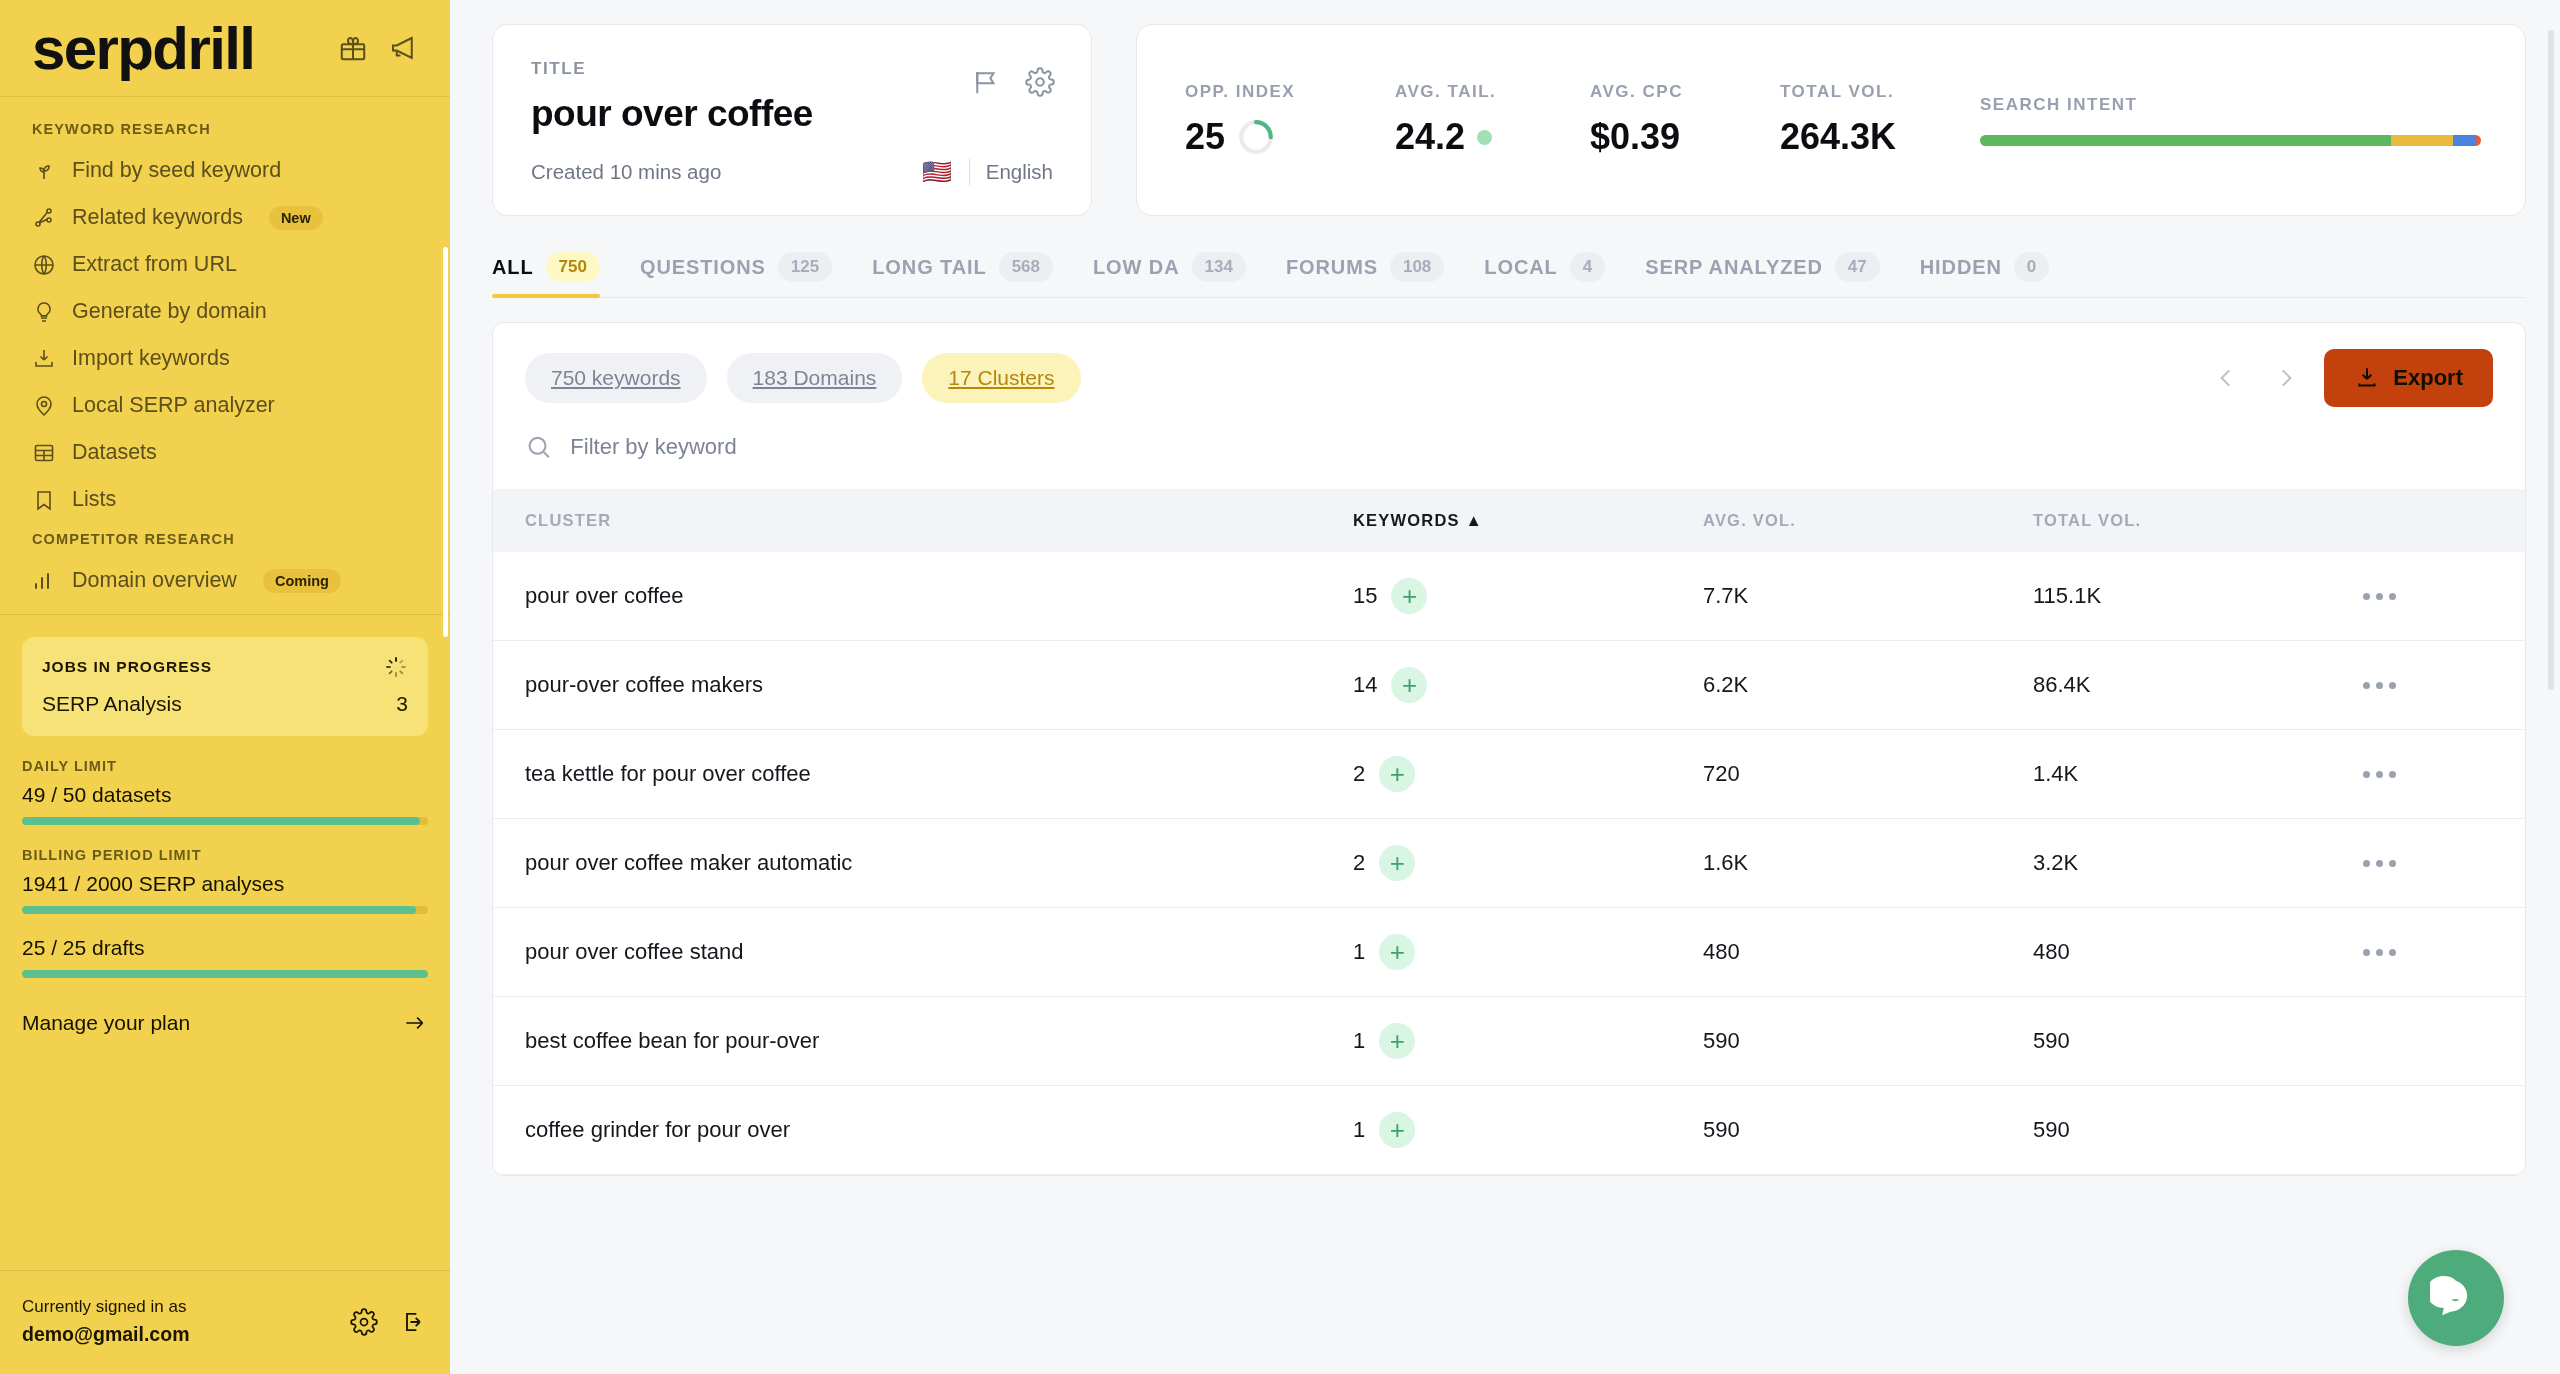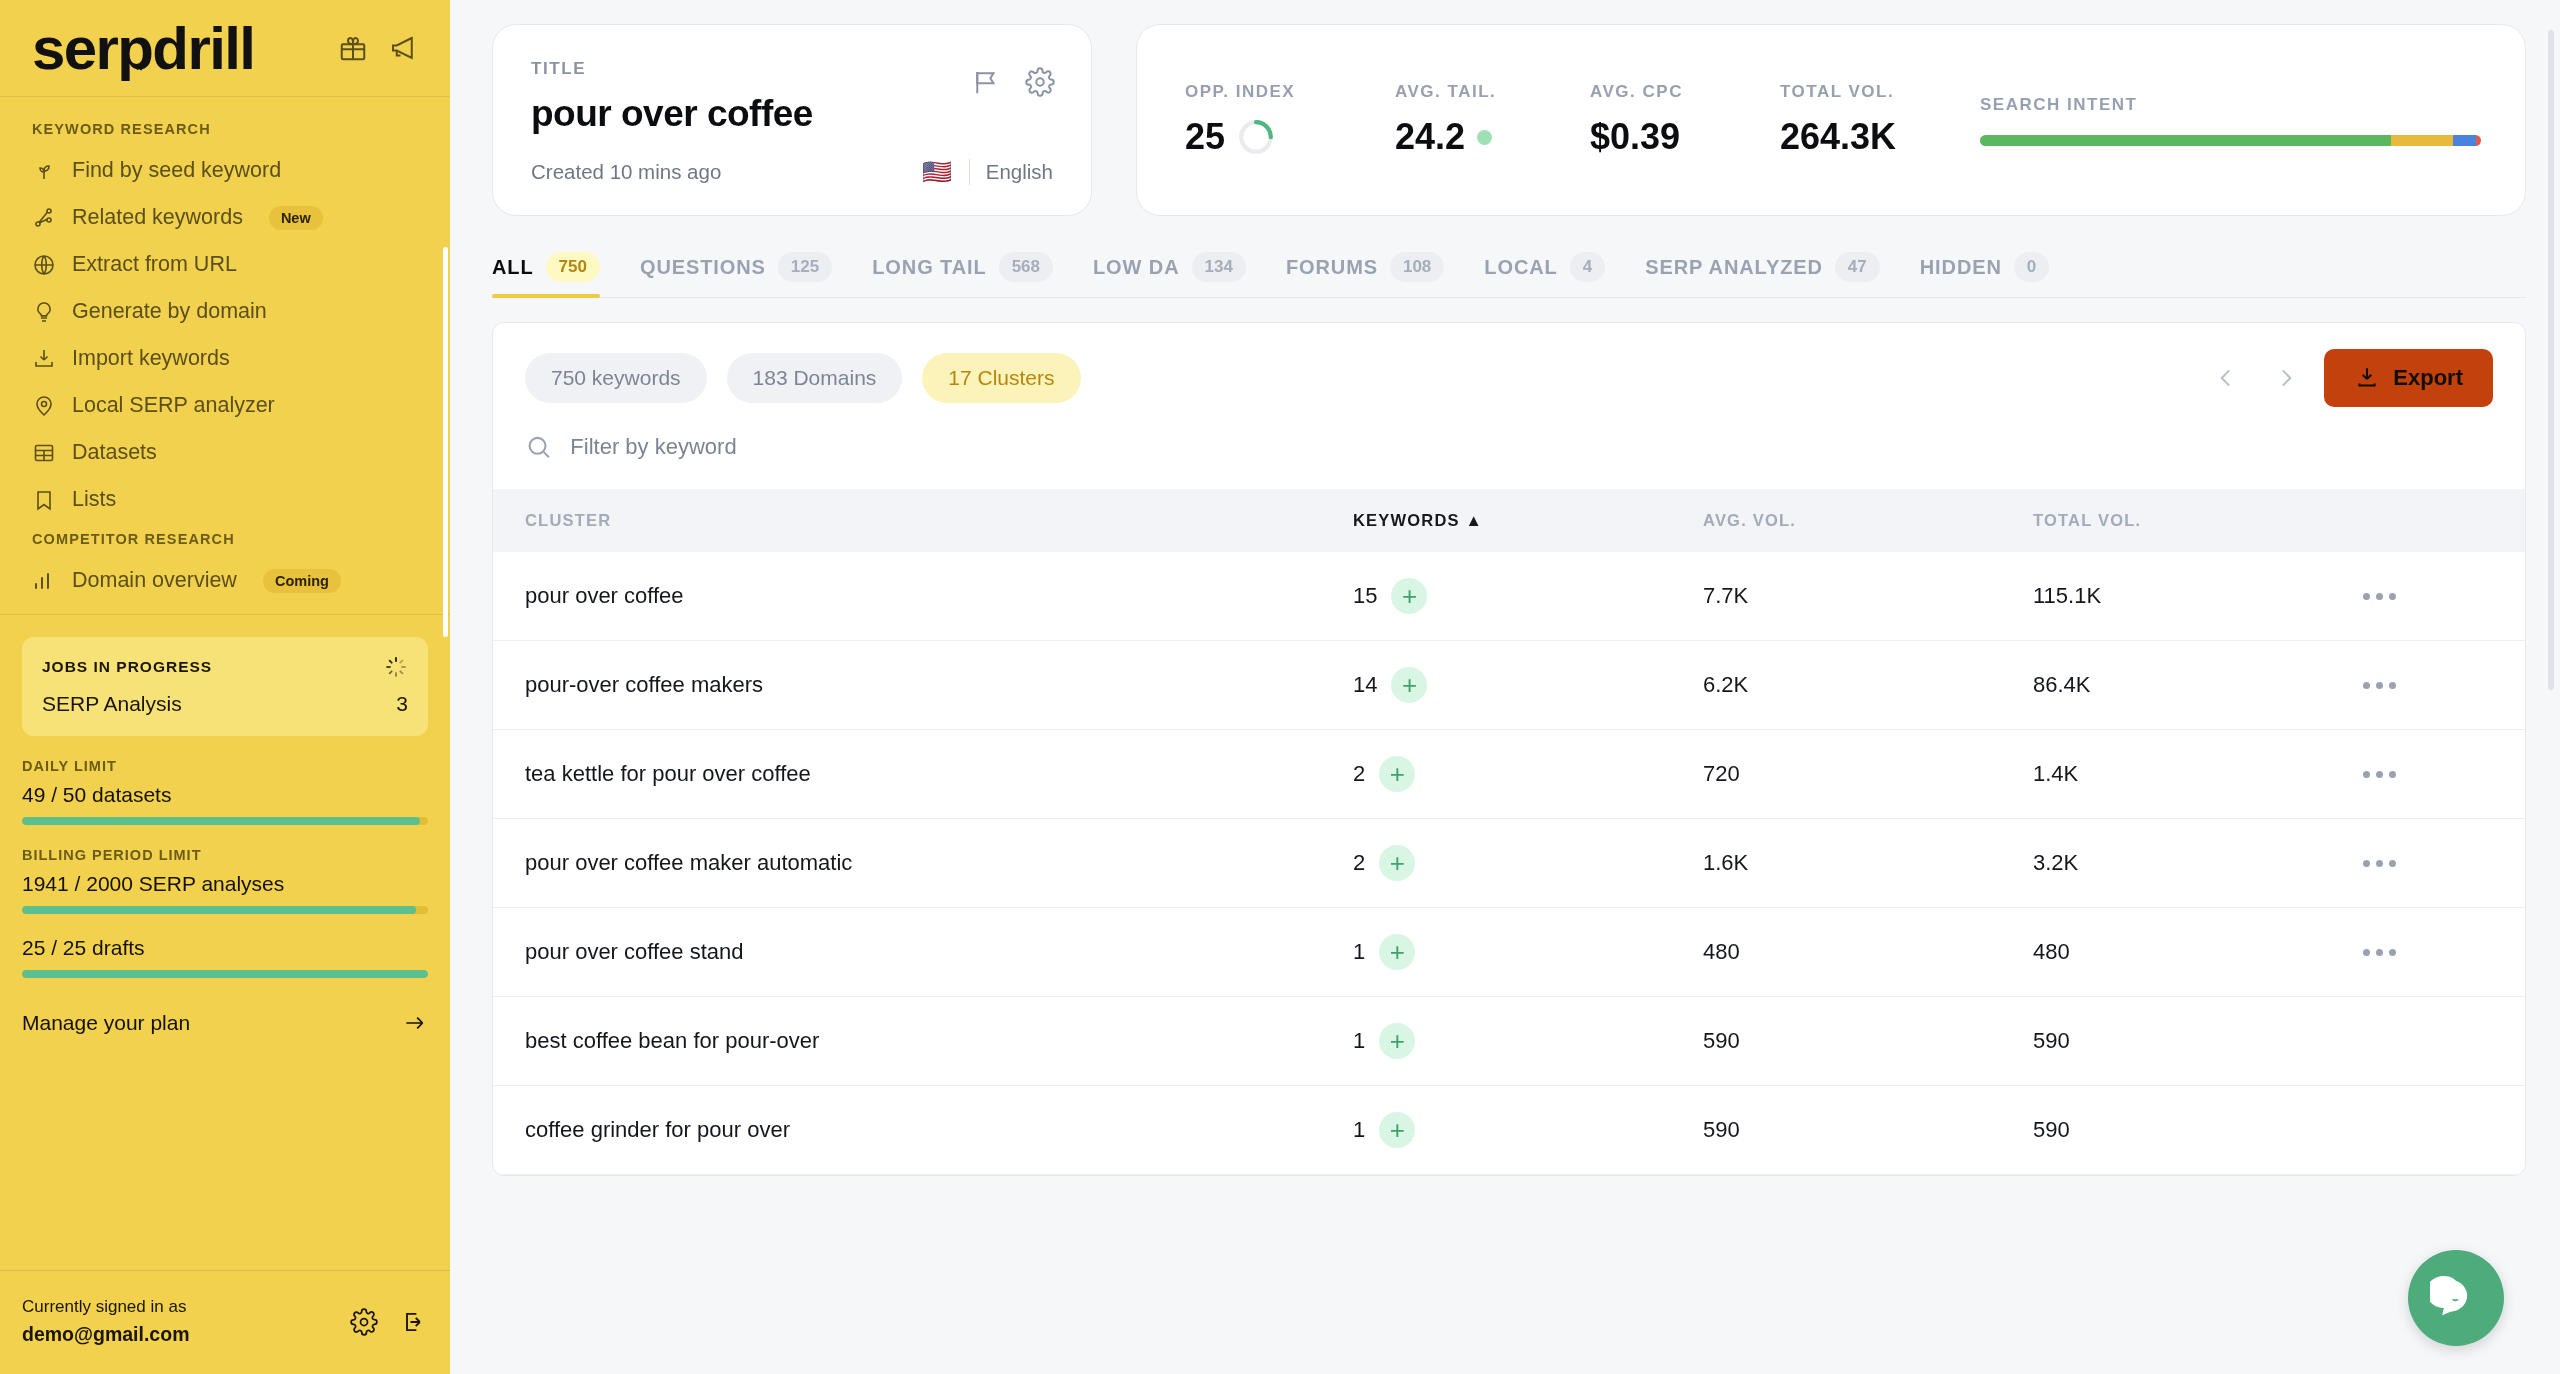--- a/index.html
+++ b/index.html
@@ -89,21 +89,21 @@
 
   .sb-scrollbar {
     position: absolute; right: 2px; top: 150px;
     width: 5px; height: 390px; border-radius: 3px; background: #ffffff;
   }
 
   
   .main { flex: 1; height: 1374px; overflow: hidden; padding: 24px 34px 0 42px; position: relative; }
   .cards { display: flex; gap: 44px; align-items: stretch; }
   .card {
-    background: #fff; border: 1px solid #e6e8ec; border-radius: 24px;
+    background: #fff; border: 1px solid #e6e8ec; border-radius: 16px;
   }
   .title-card { width: 600px; padding: 34px 38px 30px 38px; position: relative; }
   .tc-label {
     font-size: 17px; font-weight: 700; letter-spacing: 1.6px; color: #8b93a3;
   }
   .tc-title { font-size: 37px; font-weight: 700; color: #0b0d10; margin-top: 14px; letter-spacing: -0.5px; }
   .tc-foot { display: flex; align-items: center; margin-top: 24px; }
   .tc-created { font-size: 20.5px; color: #6f7787; flex: 1; }
   .tc-lang { display: flex; align-items: center; gap: 16px; font-size: 20.5px; color: #6f7787; }
   .tc-lang .sep { width: 1px; height: 26px; background: #d9dce3; }
@@ -158,21 +158,21 @@
   
   .panel {
     margin-top: 24px; background: #fff; border: 1px solid #e6e8ec;
     border-radius: 12px; overflow: hidden;
   }
   .panel-top {
     display: flex; align-items: center; padding: 26px 32px 26px 32px;
   }
   .chip {
     font-size: 21px; color: #7d8595; background: #f0f1f4;
-    border-radius: 26px; padding: 13px 26px; margin-right: 20px; cursor: pointer;
+    border-radius: 26px; padding: 13px 26px; margin-right: 20px; cursor: pointer; text-decoration: underline;
   }
   .chip.acc { background: #fcf3ba; color: #b5870d; }
   .panel-top-right { margin-left: auto; display: flex; align-items: center; gap: 16px; }
   .pag {
     width: 44px; height: 44px; display: flex; align-items: center;
     justify-content: center; cursor: pointer;
   }
   .export-btn {
     background: #c2410c; border: none; border-radius: 10px;
     padding: 16px 30px; font-size: 22px; font-weight: 700; color: #120f00;

